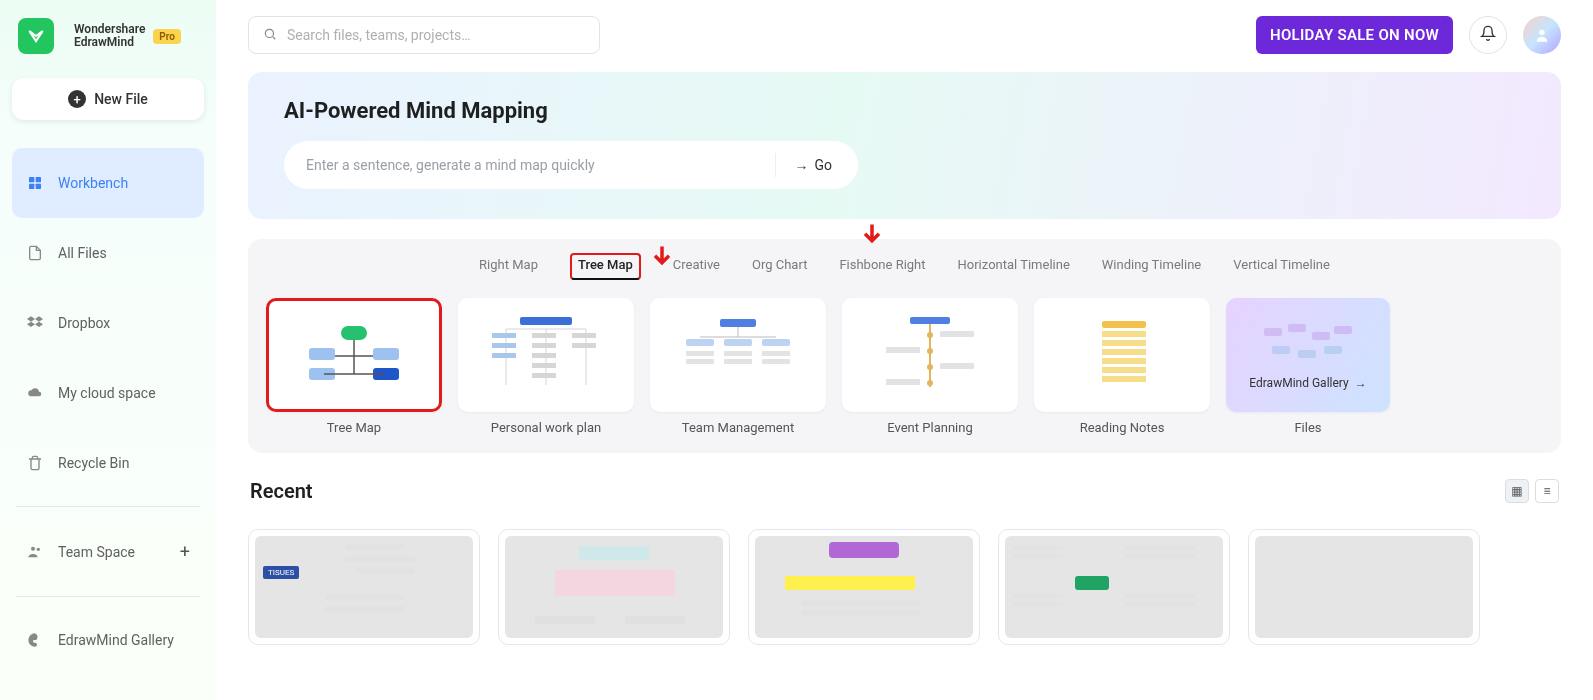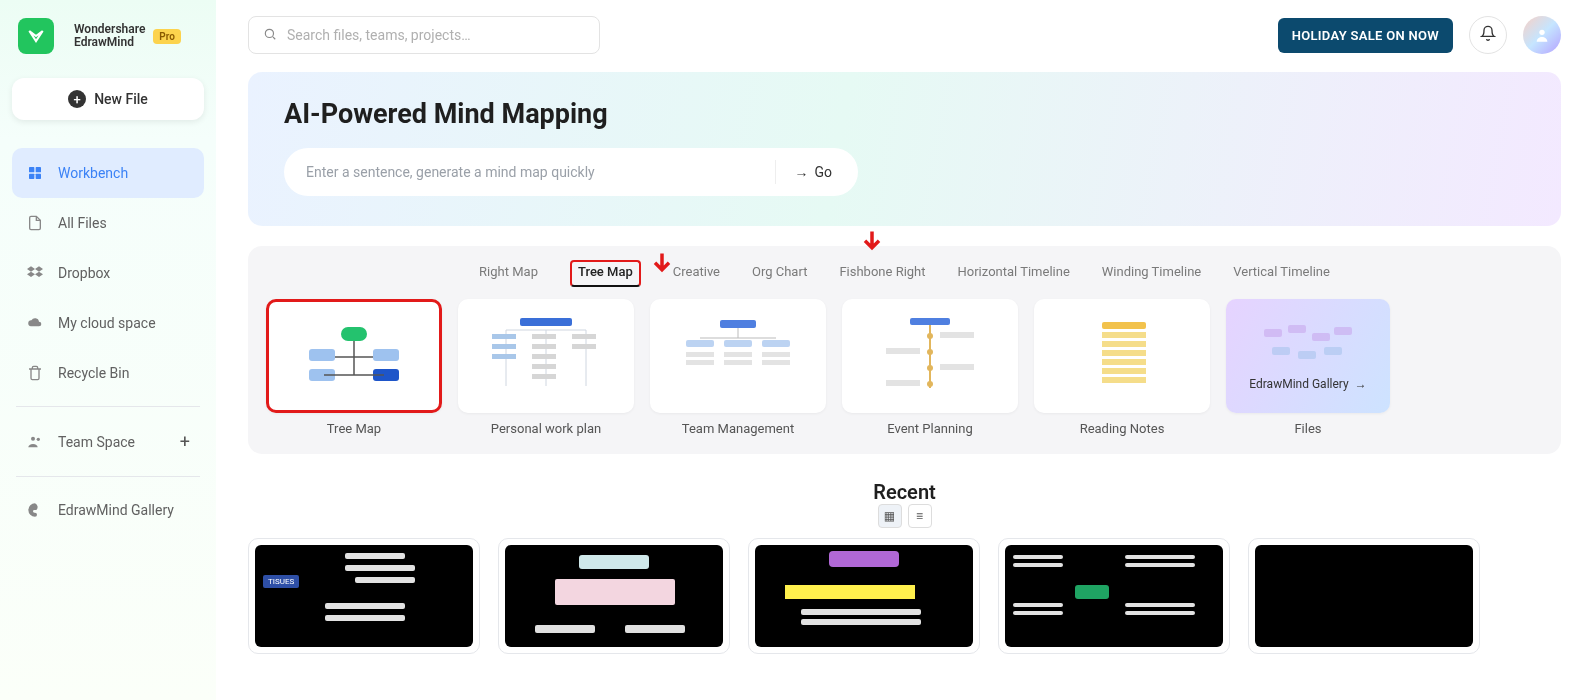--- a/index.html
+++ b/index.html
@@ -8,74 +8,74 @@
 
 .sidebar { width: 216px; flex-shrink: 0; background: linear-gradient(180deg, #ecfdf4 0%, #f5fefb 20%, #fbfff9 100%); padding: 18px 12px; display: flex; flex-direction: column; }
 .logo-row { display: flex; align-items: center; gap: 8px; padding: 0 6px; margin-bottom: 24px; }
 .logo-mark { width: 36px; height: 36px; border-radius: 8px; background: #22c55e; display: flex; align-items: center; justify-content: center; color: #fff; font-weight: 700; font-size: 20px; }
 .logo-text { display: flex; flex-direction: column; line-height: 1.1; font-size: 12px; font-weight: 600; color: #333; margin-left: 12px; }
 .pro-badge { background: #fcd34d; color: #8a5a00; font-size: 10px; padding: 2px 6px; border-radius: 4px; font-weight: 600; }
 
 .new-file-btn { background: #fff; border: none; border-radius: 12px; box-shadow: 0 2px 6px rgba(0,0,0,0.08); height: 42px; display: flex; align-items: center; justify-content: center; gap: 8px; font-size: 14px; font-weight: 500; color: #333; cursor: pointer; margin-bottom: 28px; }
 .plus-circle { width: 18px; height: 18px; border-radius: 50%; background: #333; color: #fff; display: flex; align-items: center; justify-content: center; font-size: 13px; line-height: 1; }
 
-.nav-item { display: flex; align-items: center; gap: 14px; padding: 16px 14px; border-radius: 10px; font-size: 14px; color: #616161; cursor: pointer; }
+.nav-item { display: flex; align-items: center; gap: 14px; padding: 26px 14px; border-radius: 10px; font-size: 14px; color: #616161; cursor: pointer; }
 .nav-item.active { background: #e0ecff; color: #3b82f6; }
 .nav-icon { width: 18px; height: 18px; display: flex; align-items: center; justify-content: center; }
 .divider { height: 1px; background: #e5e7eb; margin: 8px 4px; }
 .nav-item .spacer { flex: 1; }
 .plus-icon { font-size: 18px; color: #555; }
 
 
 .main { flex: 1; display: flex; flex-direction: column; padding: 16px 32px 0 32px; overflow: hidden; }
 .topbar { display: flex; align-items: center; gap: 16px; margin-bottom: 18px; }
 .search-box { width: 352px; height: 38px; border: 1px solid #e3e3e3; border-radius: 8px; display: flex; align-items: center; gap: 10px; padding: 0 14px; color: #9ca3af; }
 .search-box input { border: none; outline: none; font-size: 14px; flex: 1; color: #737373; }
 .search-box input::placeholder { color: #b0b0b0; }
 .topbar-spacer { flex: 1; }
-.sale-btn { background: #0c4a6e; color: #fff; font-size: 13px; font-weight: 600; letter-spacing: .3px; padding: 10px 14px; border-radius: 6px; border: none; cursor: pointer; text-align: center; }
+.sale-btn { background: #6d28d9; color: #fff; font-size: 15px; font-weight: 600; letter-spacing: .3px; padding: 10px 14px; border-radius: 6px; border: none; cursor: pointer; text-align: center; }
 .bell-btn { width: 38px; height: 38px; border-radius: 50%; border: 1px solid #e3e3e3; background: #fff; display: flex; align-items: center; justify-content: center; cursor: pointer; font-size: 16px; }
 .avatar { width: 38px; height: 38px; border-radius: 50%; background: linear-gradient(135deg, #f9d0c4 0%, #c5e5ff 50%, #b4a1ff 100%); display: flex; align-items: center; justify-content: center; cursor: pointer; }
 
 
 .hero { background: linear-gradient(100deg, #eaf2ff 0%, #e6faf4 45%, #f3e9ff 100%); border-radius: 14px; padding: 26px 36px 30px; margin-bottom: 20px; }
-.hero-title { font-size: 27px; font-weight: 700; color: #1f1f1f; margin-bottom: 18px; }
+.hero-title { font-size: 22px; font-weight: 700; color: #1f1f1f; margin-bottom: 18px; }
 .hero-row { display: flex; align-items: center; gap: 8px; }
 .gen-box { background: #fff; border-radius: 28px; height: 48px; width: 574px; display: flex; align-items: center; padding: 0 8px 0 22px; }
 .gen-box input { border: none; outline: none; font-size: 14px; flex: 1; }
 .gen-box input::placeholder { color: #9aa0a8; }
 .go-wrap { display: flex; align-items: center; gap: 6px; padding: 0 18px; border-left: 1px solid #eee; height: 24px; color: #333; font-size: 14px; cursor: pointer; }
 .insp-btn { background: linear-gradient(90deg, #4da3ff 0%, #1e80ff 100%); color: #fff; border: none; border-radius: 24px; height: 46px; padding: 0 22px; font-size: 14px; font-weight: 500; display: flex; align-items: center; gap: 8px; cursor: pointer; }
 
 
 .tpl-section { background: #f5f5f7; border-radius: 14px; padding: 14px 18px 18px; margin-bottom: 26px; position: relative; }
-.tabs { display: flex; gap: 32px; justify-content: center; font-size: 13px; color: #7a7a7a; margin-bottom: 12px; position: relative; }
+.tabs { display: flex; gap: 32px; justify-content: center; font-size: 13px; color: #7a7a7a; margin-bottom: 18px; position: relative; }
 .tab { cursor: pointer; padding: 4px 0; }
 .tab.selected { color: #222; font-weight: 500; border-bottom: 2px solid #111; }
 .tab-boxed { border: 2px solid #e21a1a; border-radius: 4px; padding: 2px 6px 6px; }
 
 .arrow-ann { position: absolute; color: #e21a1a; }
 .arrow-ann svg { width: 28px; height: 28px; }
 
 .cards { display: flex; gap: 16px; align-items: stretch; }
 .card { background: #fff; border-radius: 10px; width: 176px; height: 114px; display: flex; align-items: center; justify-content: center; box-shadow: 0 1px 3px rgba(0,0,0,0.05); position: relative; cursor: pointer; }
 .card-wrap { display: flex; flex-direction: column; align-items: center; gap: 8px; }
 .card-label { font-size: 13px; color: #555; }
 .card.selected-red { border: 3px solid #e21a1a; }
 .gallery-card { width: 164px; background: linear-gradient(120deg, #e6d3ff 0%, #cde3ff 100%); display: flex; flex-direction: column; align-items: center; justify-content: center; gap: 6px; color: #333; font-size: 12px; }
 
 
-.recent-head { display: flex; align-items: center; justify-content: space-between; margin-bottom: 10px; padding: 0 2px; flex-direction: column; }
+.recent-head { display: flex; align-items: center; justify-content: space-between; margin-bottom: 26px; padding: 0 2px; }
 .recent-title { font-size: 20px; font-weight: 600; color: #1f1f1f; }
 .view-toggle { display: flex; gap: 6px; }
 .vt-btn { width: 24px; height: 24px; border: 1px solid #ddd; border-radius: 4px; background: #fff; display: flex; align-items: center; justify-content: center; font-size: 12px; color: #555; cursor: pointer; }
 .vt-btn.active { background: #eef2f7; }
 .recent-grid { display: flex; gap: 18px; }
 .recent-card { width: 232px; height: 116px; border-radius: 10px; border: 1px solid #e5e7eb; background: #fff; padding: 6px; overflow: hidden; cursor: pointer; }
-.recent-card .inner { width: 100%; height: 100%; border-radius: 6px; background: #000000; position: relative; overflow: hidden; }
+.recent-card .inner { width: 100%; height: 100%; border-radius: 6px; background: #e5e5e5; position: relative; overflow: hidden; }
 
 
 .thumb1 .tag { position: absolute; top: 30px; left: 8px; background: #2e4fa6; color: #fff; font-size: 8px; padding: 2px 5px; border-radius: 2px; }
 .thumb2 .pill { position: absolute; top: 10px; left: 50%; transform: translateX(-50%); background: #cfe8ea; width: 70px; height: 14px; border-radius: 3px; }
 .thumb3 .band { position: absolute; top: 6px; left: 50%; transform: translateX(-50%); background: #b168d6; width: 70px; height: 16px; border-radius: 4px; }
 .thumb3 .y { position: absolute; top: 40px; left: 30px; background: #fff04d; width: 130px; height: 14px; }
 .thumb4 .c { position: absolute; top: 40px; left: 70px; background: #1fa463; width: 34px; height: 14px; border-radius: 3px; }
 .mini-block { position:absolute; background:#e2e2e2; border-radius:2px; }
 </style>
 </head>

